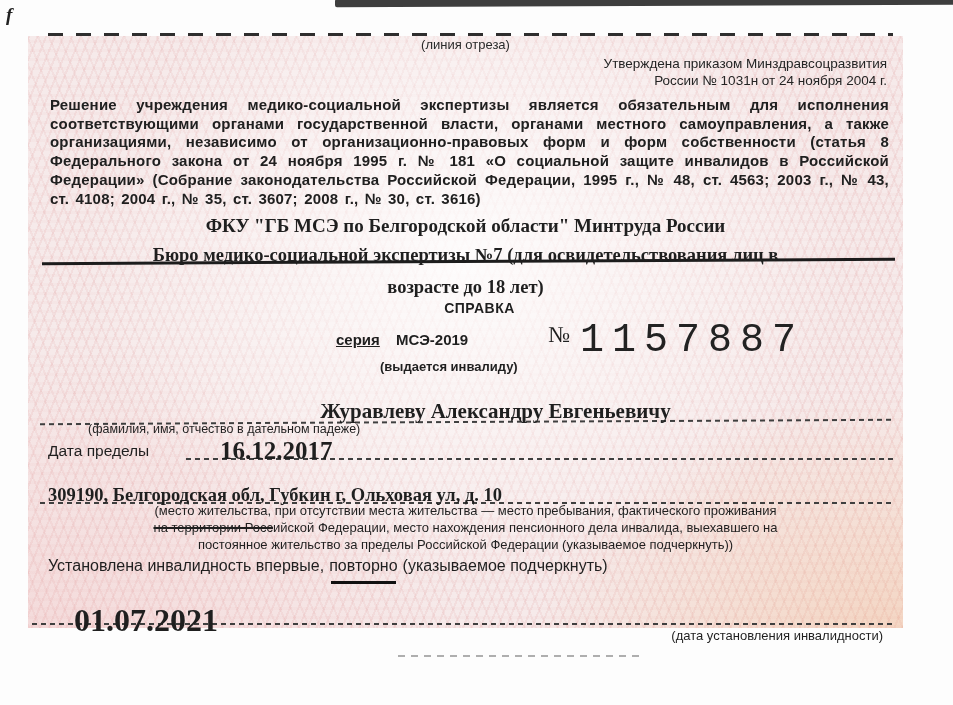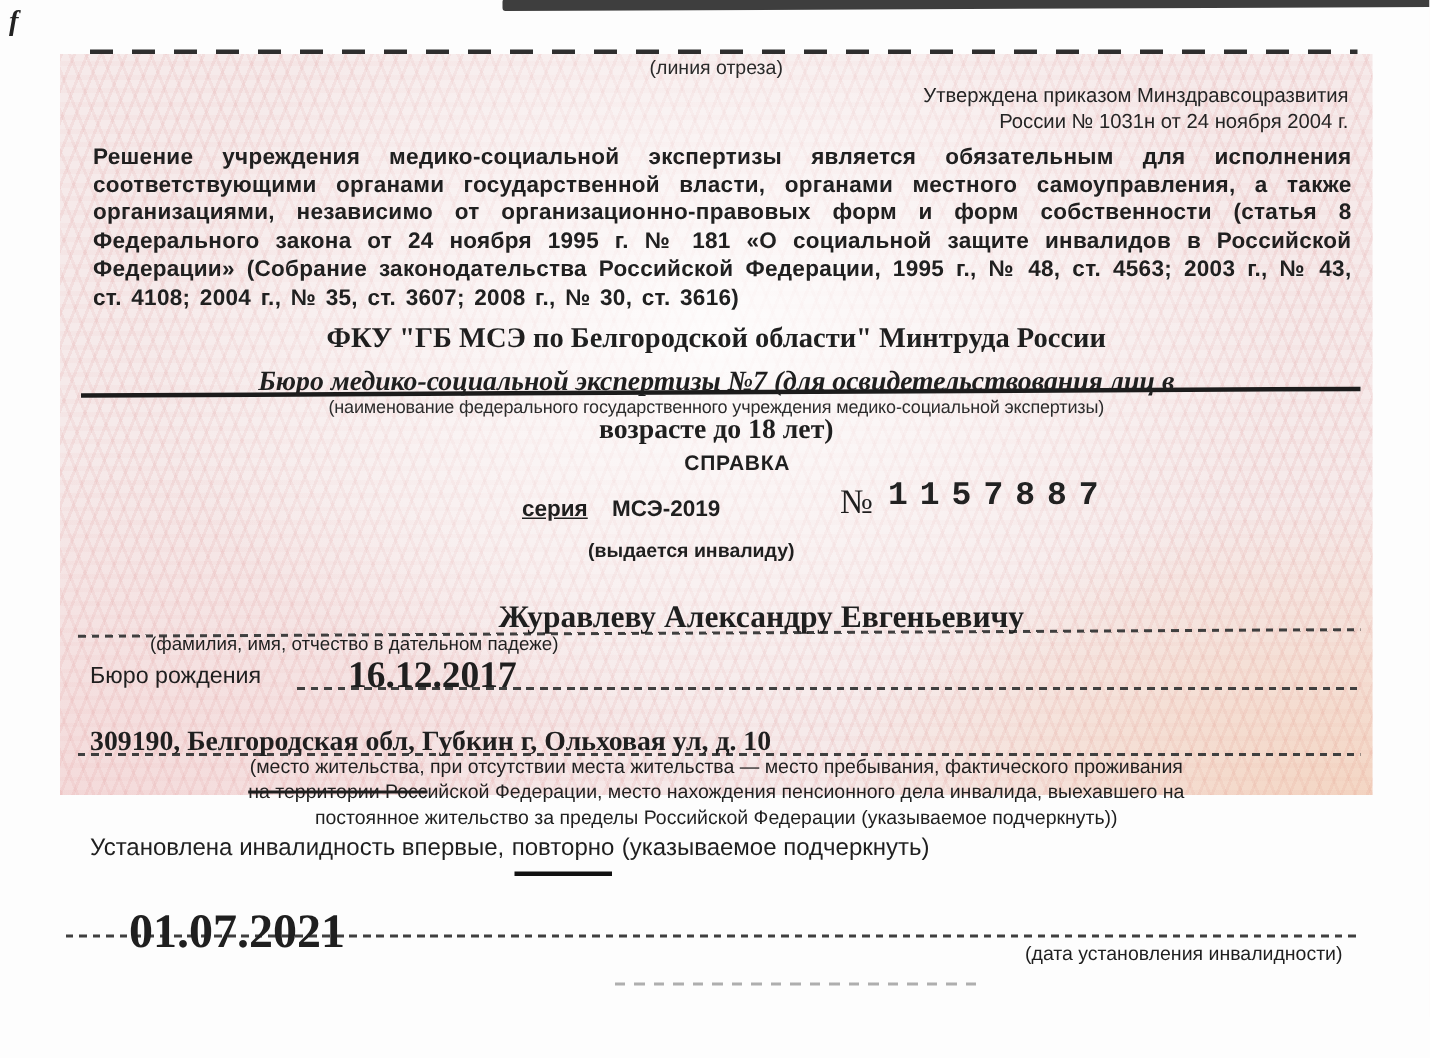--- a/index.html
+++ b/index.html
@@ -16,21 +16,21 @@
     position:absolute;left:335px;top:-2px;width:622px;height:8px;
     background:#3e3e3e;transform:rotate(-0.25deg);border-radius:2px;
   }
   .corner-mark{
     position:absolute;left:6px;top:4px;
     font-family:"Liberation Serif", serif;font-style:italic;font-weight:bold;
     font-size:19px;color:#222;
   }
   
   .doc{
-    position:absolute;left:40px;top:36px;width:875px;height:494px;
+    position:absolute;left:28px;top:36px;width:875px;height:592px;
     background-color:#f6eaea;
     background-image:
       radial-gradient(ellipse at 50% 38%, rgba(255,255,255,0.88) 0%, rgba(255,255,255,0) 62%),
       radial-gradient(ellipse at 100% 104%, rgba(238,166,104,0.32) 0%, rgba(238,166,104,0) 30%),
       radial-gradient(ellipse at 0% 105%, rgba(235,150,150,0.20) 0%, rgba(235,150,150,0) 35%),
       repeating-linear-gradient(112deg, rgba(219,138,138,0.13) 0 2px, rgba(255,255,255,0) 2px 8px),
       repeating-linear-gradient(68deg, rgba(219,138,138,0.11) 0 2px, rgba(255,255,255,0) 2px 10px),
       repeating-linear-gradient(0deg, rgba(228,168,168,0.07) 0 3px, rgba(255,255,255,0) 3px 9px);
   }
   .abs{position:absolute;}
@@ -48,29 +48,29 @@
     background:repeating-linear-gradient(90deg,#6e6e6e 0 7px,transparent 7px 13px);}
   
   .cutlabel{top:1px;font-size:13px;color:#2a2a2a;}
   .approval{top:19px;right:16px;text-align:right;font-size:13.5px;line-height:17px;color:#242424;}
   .para{
     top:60px;left:22px;right:14px;
     font-size:15px;line-height:18.7px;text-align:justify;
     word-spacing:2px;letter-spacing:.2px;color:#202020;font-weight:bold;
   }
   .institution{top:179px;font-size:19px;}
-  .bureau1{top:209px;font-size:18.5px;z-index:2;font-style:italic;}
+  .bureau1{top:209px;font-size:18.5px;z-index:2;}
   .bureau-strike{top:224px;left:14px;right:8px;transform:rotate(-0.3deg);z-index:1;}
   .bureau-cap{top:228px;font-size:12px;letter-spacing:-.1px;color:#2c2c2c;z-index:2;}
   .bureau2{top:241px;font-size:18.5px;}
   .doctitle{top:264px;font-size:14px;letter-spacing:.5px;padding-left:28px;}
   .series-label{top:295px;left:308px;font-size:15px;text-decoration:underline;}
   .series-value{top:295px;left:368px;font-size:15px;}
   .num-sign{top:286px;left:520px;font-size:23px;}
-  .num-value{top:282px;left:552px;font-size:22px;letter-spacing:8px;color:#222;font-weight:bold;}
+  .num-value{top:282px;left:552px;font-size:40px;letter-spacing:8px;color:#222;}
   .issued-cap{top:323px;left:352px;font-size:13px;}
   .name{top:363px;left:60px;right:0;text-align:center;font-size:21px;z-index:2;}
   .name-line{top:385px;left:12px;right:8px;transform:rotate(-0.3deg);z-index:1;}
   .name-cap{top:386px;left:60px;right:0;text-align:left;font-size:12.5px;z-index:2;}
   .birth-label{top:406px;left:20px;font-size:15.5px;}
   .birth-line{top:422px;left:158px;right:8px;}
   .birth-value{top:401px;left:192px;font-size:25px;font-weight:bold;z-index:2;}
   .addr-line{top:466px;left:12px;right:8px;}
   .addr-value{top:449px;left:20px;font-size:18.5px;font-weight:bold;z-index:2;}
   .addr-cap1{top:467px;font-size:13px;z-index:2;}
@@ -103,36 +103,35 @@
       <div>Утверждена приказом Минздравсоцразвития</div>
       <div>России № 1031н от 24 ноября 2004 г.</div>
     </div>
 
     <div class="abs para">Решение учреждения медико-социальной экспертизы является обязательным для исполнения соответствующими органами государственной власти, органами местного самоуправления, а также организациями, независимо от организационно-правовых форм и форм собственности (статья 8 Федерального закона от 24 ноября 1995 г. № 181 «О социальной защите инвалидов в Российской Федерации» (Собрание законодательства Российской Федерации, 1995 г., № 48, ст. 4563; 2003 г., № 43, ст. 4108; 2004 г., № 35, ст. 3607; 2008 г., № 30, ст. 3616)</div>
 
     <div class="abs center serif b institution">ФКУ "ГБ МСЭ по Белгородской области" Минтруда России</div>
 
     <div class="strikeline bureau-strike"></div>
     <div class="abs center serif b bureau1">Бюро медико-социальной экспертизы №7 (для освидетельствования лиц в</div>
-    <div class="abs center bureau-cap">(наименование федерального государственного учреждения медико-социальной экспертизы)</div>
     <div class="abs center serif b bureau2">возрасте до 18 лет)</div>
 
     <div class="abs center b doctitle">СПРАВКА</div>
 
     <span class="abs b series-label">серия</span>
     <span class="abs b series-value">МСЭ-2019</span>
     <span class="abs serif num-sign">№</span>
     <span class="abs mono num-value">1157887</span>
     <span class="abs b issued-cap">(выдается инвалиду)</span>
 
     <div class="dotline name-line"></div>
     <div class="abs serif b name">Журавлеву Александру Евгеньевичу</div>
     <div class="abs name-cap">(фамилия, имя, отчество в дательном падеже)</div>
 
-    <span class="abs birth-label">Бюро рождения</span>
+    <span class="abs birth-label">Дата пределы</span>
     <div class="dotline birth-line"></div>
     <span class="abs serif birth-value">16.12.2017</span>
 
     <div class="dotline addr-line"></div>
     <div class="abs serif addr-value">309190, Белгородская обл, Губкин г, Ольховая ул, д. 10</div>
     <div class="abs center addr-cap1">(место жительства, при отсутствии места жительства — место пребывания, фактического проживания</div>
     <div class="abs center addr-cap2">
       <span class="struck">на территории Росс</span><span>ийской Федерации, место нахождения пенсионного дела инвалида, выехавшего на</span>
     </div>
     <div class="abs center addr-cap3">постоянное жительство за пределы Российской Федерации (указываемое подчеркнуть))</div>

